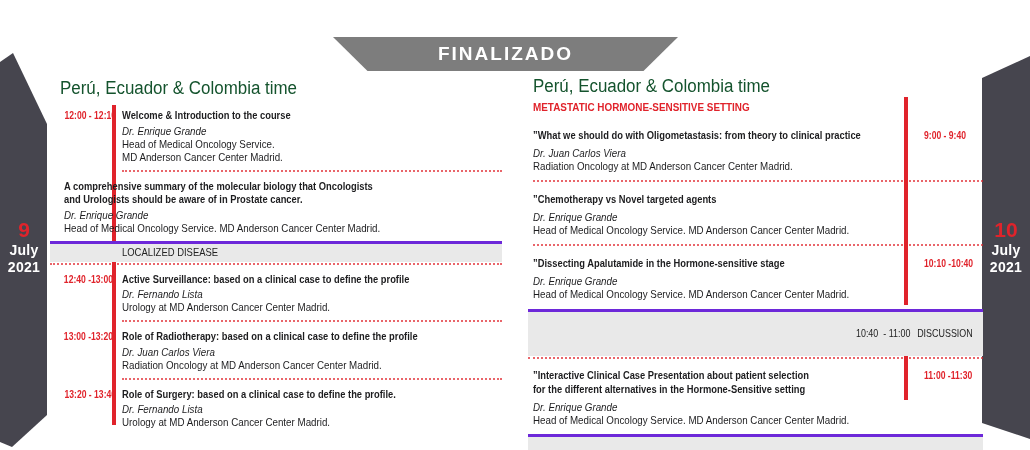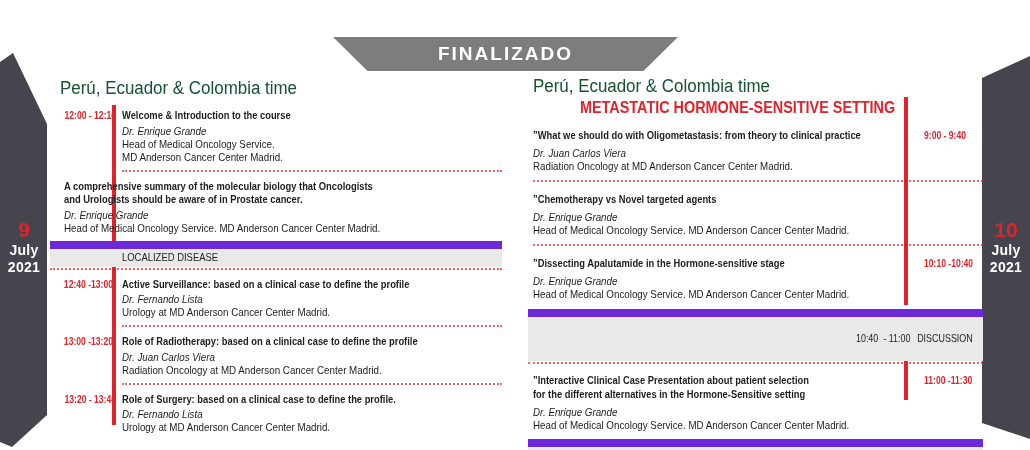--- a/index.html
+++ b/index.html
@@ -34,21 +34,21 @@
   .redbar-r1{left:904px;top:97px;height:208px;}
   .redbar-r2{left:904px;top:329px;height:71px;}
 
   
   .col{position:absolute;}
   .col-l{left:50px;top:80px;width:452px;}
   .col-r{left:528px;top:78px;width:455px;}
   .tz{color:#14532d;font-weight:normal;font-size:18px;line-height:16px;}
   .col-l .tz{padding-left:10px;margin-bottom:13px;}
   .col-r .tz{padding-left:5px;margin-bottom:6px;}
-  .sec-heading{color:#e0232b;font-weight:bold;font-size:16px;line-height:15px;padding-left:5px;margin-bottom:13px;margin-left:47px;}
+  .sec-heading{color:#e0232b;font-weight:bold;font-size:11px;line-height:15px;padding-left:5px;margin-bottom:13px;}
 
   
   .l-item{display:flex;}
   .l-time{flex:none;width:58px;text-align:right;color:#e0232b;font-weight:bold;font-size:11px;line-height:13.5px;}
   .l-body{margin-left:14px;}
 
   
   .r-item{display:flex;padding-left:5px;}
   .r-body{flex:none;width:371px;}
   .r-time{margin-left:20px;color:#e0232b;font-weight:bold;font-size:11px;line-height:14px;white-space:nowrap;}
@@ -60,21 +60,21 @@
   .r-body .title{font-size:11px;line-height:14px;}
 
   
   .sep{height:0;border-top:2px dotted rgba(224,35,43,.7);}
   .sep-l{margin:6px 0 8px 72px;}
   .sep-l-full{margin:1px 0 8px 0;}
   .sep-r{margin:7px 0 10px 5px;}
   .sep-r-full{margin:1px 0 9px 0;}
 
   
-  .grey-bar{border-top:8px solid #6d28d9;background:#e9e9e9;font-size:10.5px;line-height:13px;
+  .grey-bar{border-top:3px solid #6d28d9;background:#e9e9e9;font-size:10.5px;line-height:13px;
             color:#222;padding:2px 0 3px 0;}
   .sec-bar{margin-top:6px;padding-left:72px;}
   .disc-bar{text-align:right;padding-right:10px;}
   .disc-bar .disc-time{font-weight:normal;margin-right:8px;}
   .disc-1{margin-top:8px;}
   .disc-2{margin-top:7px;}
 </style>
 </head>
 <body>
 

